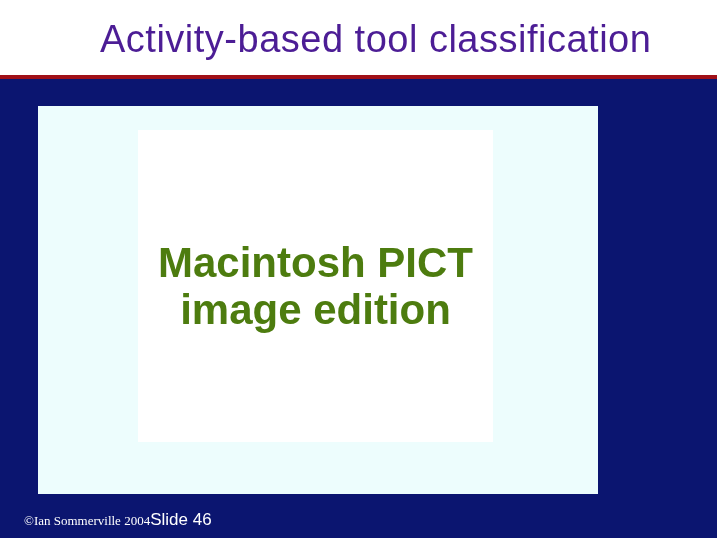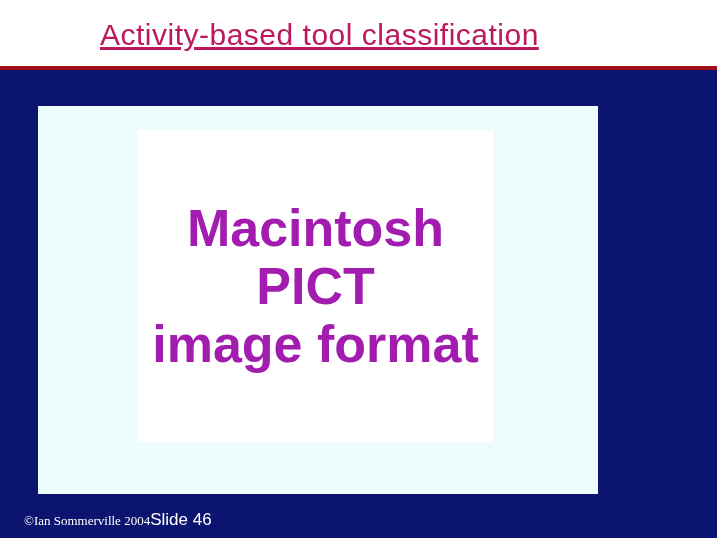--- a/index.html
+++ b/index.html
@@ -13,25 +13,24 @@
     height: 538px;
     position: relative;
     background: #0b1570;
   }
   .title-area {
     background: #ffffff;
     border-bottom: 4px solid #a01018;
     padding: 18px 0 14px 100px;
   }
   .title {
-    font-size: 30px;
+    font-size: 38px;
     font-weight: 400;
-    color: #be185d;
+    color: #4c1d95;
     letter-spacing: 0.5px;
-    text-decoration: underline;
   }
   .content-area {
     position: absolute;
     left: 38px;
     top: 106px;
     width: 560px;
     height: 388px;
     background: #edfdfd;
   }
   .placeholder-box {
@@ -40,23 +39,23 @@
     top: 130px;
     width: 355px;
     height: 312px;
     background: #ffffff;
     display: flex;
     align-items: center;
     justify-content: center;
   }
   .placeholder-text {
     text-align: center;
-    font-size: 52px;
+    font-size: 42px;
     font-weight: 700;
-    color: #a21caf;
+    color: #4d7c0f;
     line-height: 1.12;
     letter-spacing: 0px;
   }
   .footer {
     position: absolute;
     bottom: 8px;
     left: 0;
     width: 100%;
     display: flex;
     align-items: baseline;
@@ -91,21 +90,21 @@
 
   <div class="title-area">
     <h1 class="title">Activity-based tool classification</h1>
   </div>
 
   <div class="content-area"></div>
 
   <div class="placeholder-box">
     <div class="placeholder-text">
       <span>Macintosh PICT</span><br>
-      <span>image format</span><br>
+      <span>image edition</span><br>
     </div>
   </div>
 
   <div class="footer">
     <div class="footer-left">©Ian Sommerville 2004</div>
     <div class="footer-right">
       <span>Slide </span><span>46</span>
     </div>
   </div>
 

